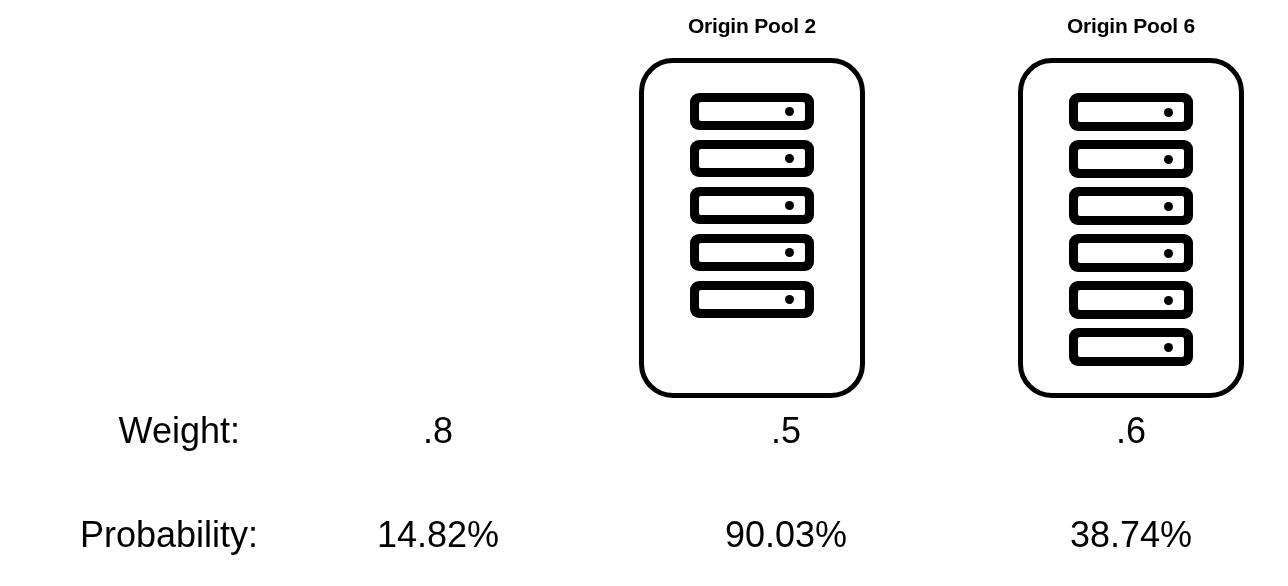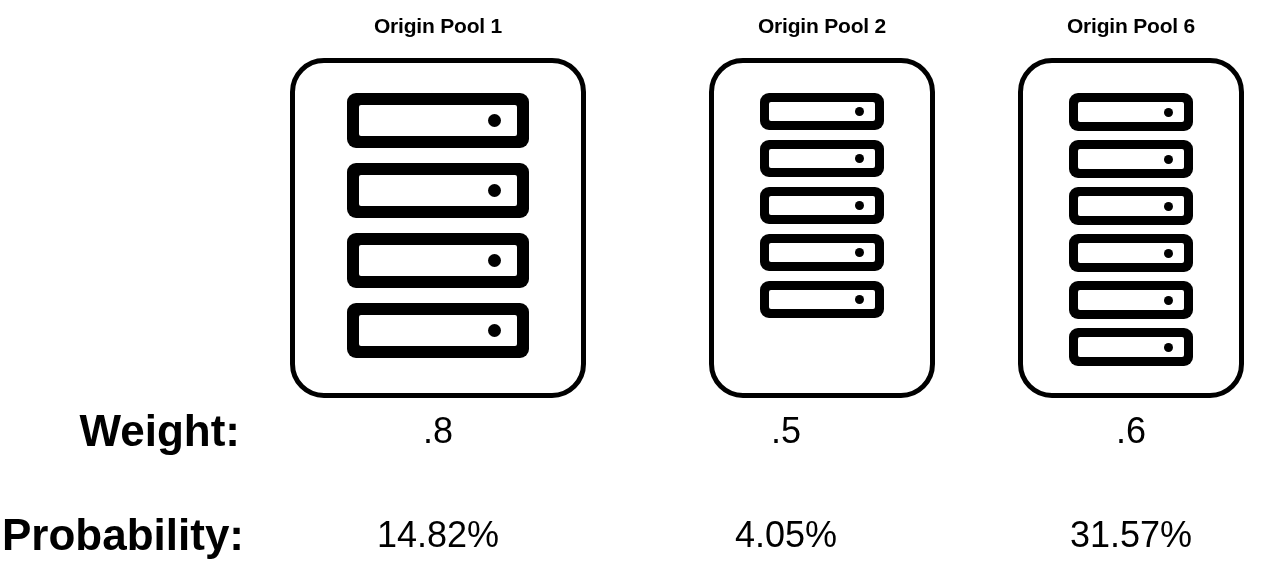--- a/index.html
+++ b/index.html
@@ -81,68 +81,41 @@
   }
   .server-led {
     border-radius: 50%;
     background: #000000;
   }
 
   
   .rowlabel {
     position: absolute;
     text-align: right;
-    font-size: 44px;
+    font-size: 36px;
     line-height: 42px;
     white-space: nowrap;
-    font-weight: bold;
+    font-weight: normal;
   }
   .cellvalue {
     position: absolute;
     text-align: center;
     font-size: 36px;
     line-height: 42px;
     white-space: nowrap;
     font-weight: normal;
   }
 </style>
 </head>
 <body>
 
 <div class="pools-row">
 
-  <div class="pool-col" style="left:290px; width:296px;">
-    <div class="pool-title">Origin Pool 1</div>
-    <div class="pool-box" style="width:296px; height:340px;">
-      <div class="rack-stack" style="top:30px; gap:15px;">
-        <div class="server" style="width:182px; height:55px;">
-          <div class="server-inner" style="left:12px; right:12px; top:12px; bottom:12px;">
-            <span class="server-led" style="width:13px; height:13px; margin-right:16px;"></span>
-          </div>
-        </div>
-        <div class="server" style="width:182px; height:55px;">
-          <div class="server-inner" style="left:12px; right:12px; top:12px; bottom:12px;">
-            <span class="server-led" style="width:13px; height:13px; margin-right:16px;"></span>
-          </div>
-        </div>
-        <div class="server" style="width:182px; height:55px;">
-          <div class="server-inner" style="left:12px; right:12px; top:12px; bottom:12px;">
-            <span class="server-led" style="width:13px; height:13px; margin-right:16px;"></span>
-          </div>
-        </div>
-        <div class="server" style="width:182px; height:55px;">
-          <div class="server-inner" style="left:12px; right:12px; top:12px; bottom:12px;">
-            <span class="server-led" style="width:13px; height:13px; margin-right:16px;"></span>
-          </div>
-        </div>
-      </div>
-    </div>
-  </div>
-
-  <div class="pool-col" style="left:709px; width:226px;">
+
+  <div class="pool-col" style="left:639px; width:226px;">
     <div class="pool-title">Origin Pool 2</div>
     <div class="pool-box" style="width:226px; height:340px;">
       <div class="rack-stack" style="top:30px; gap:10px;">
         <div class="server" style="width:124px; height:37px;">
           <div class="server-inner" style="left:9px; right:9px; top:9px; bottom:9px;">
             <span class="server-led" style="width:9px; height:9px; margin-right:11px;"></span>
           </div>
         </div>
         <div class="server" style="width:124px; height:37px;">
           <div class="server-inner" style="left:9px; right:9px; top:9px; bottom:9px;">
@@ -209,19 +182,19 @@
 </div>
 
 <div class="rowlabel" style="left:0px; top:410px; width:240px;">Weight:</div>
 
 <div class="cellvalue" style="left:290px; top:410px; width:296px;">.8</div>
 
 <div class="cellvalue" style="left:673px; top:410px; width:226px;">.5</div>
 
 <div class="cellvalue" style="left:1018px; top:410px; width:226px;">.6</div>
 
-<div class="rowlabel" style="left:2px; top:514px; width:240px;">Probability:</div>
+<div class="rowlabel" style="left:18px; top:514px; width:240px;">Probability:</div>
 
 <div class="cellvalue" style="left:290px; top:514px; width:296px;">14.82%</div>
 
-<div class="cellvalue" style="left:673px; top:514px; width:226px;">4.05%</div>
-
-<div class="cellvalue" style="left:1018px; top:514px; width:226px;">31.57%</div>
+<div class="cellvalue" style="left:673px; top:514px; width:226px;">90.03%</div>
+
+<div class="cellvalue" style="left:1018px; top:514px; width:226px;">38.74%</div>
 
 </body></html>

